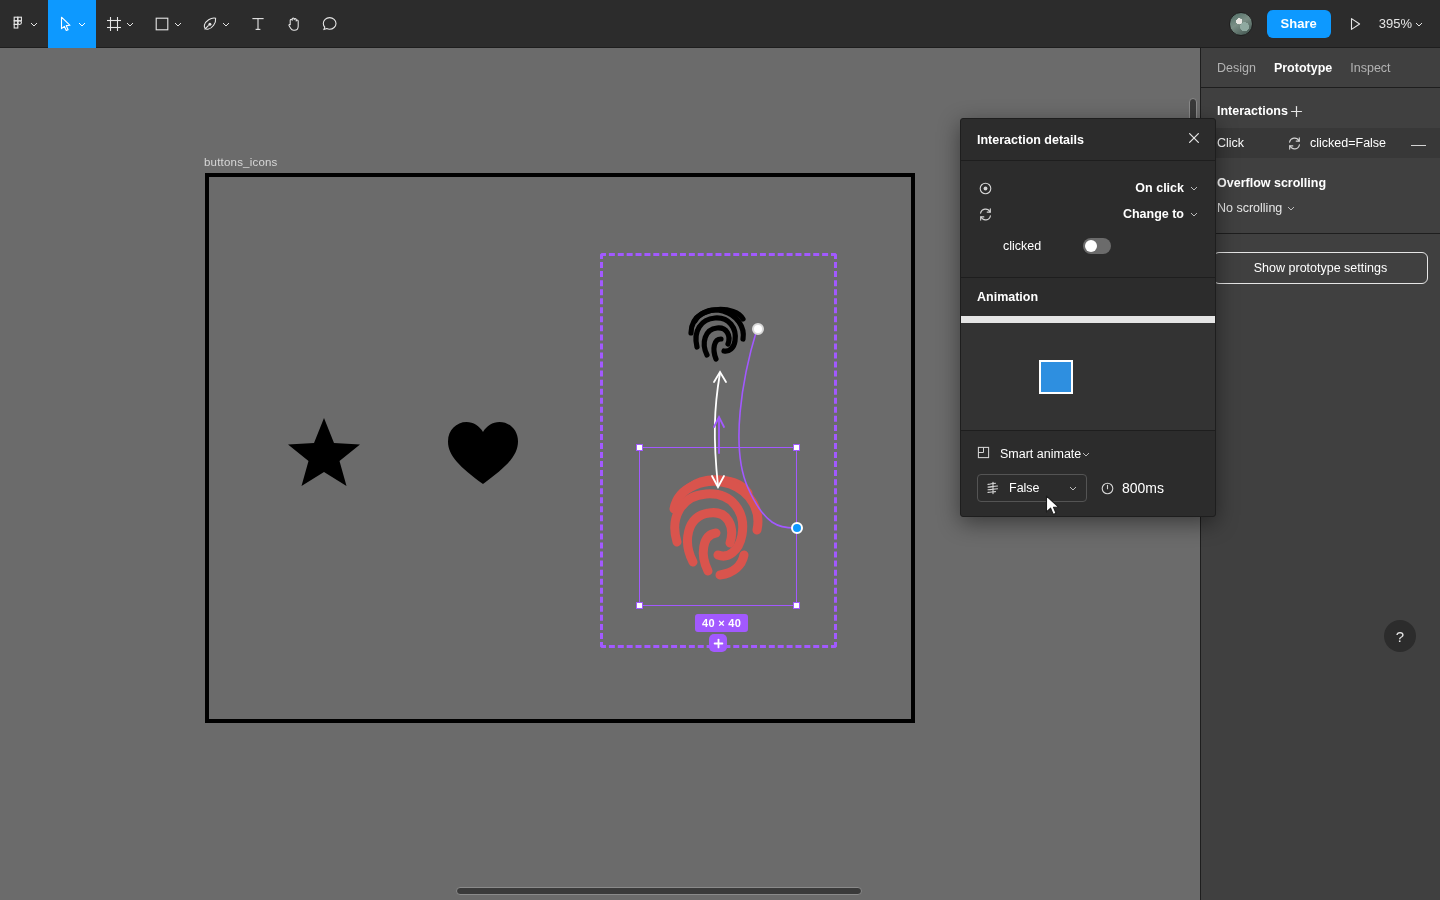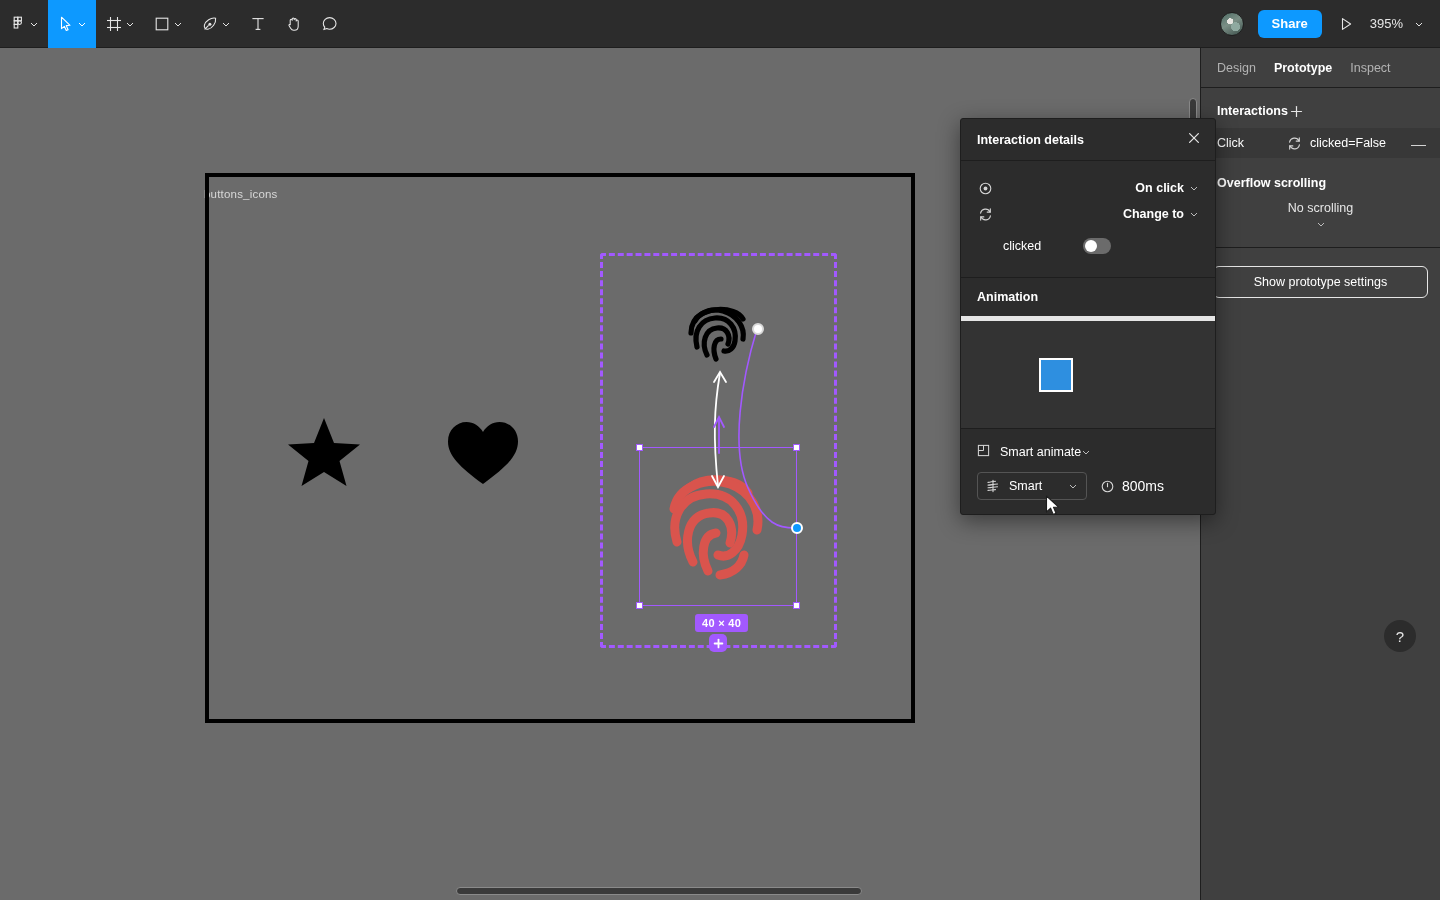--- a/index.html
+++ b/index.html
@@ -44,34 +44,34 @@
   .share-btn {
     background: #0d99ff; color: #fff;
     font-size: 13px; font-weight: 600;
     padding: 6px 14px; border-radius: 6px;
     line-height: 1; height: 28px;
     display: flex; align-items: center;
     cursor: default;
   }
   .play-btn { width: 20px; height: 20px; display:flex; align-items:center; justify-content:center; }
   .zoom-ctl {
-    display: flex; align-items: center; gap: 11px;
+    display: flex; align-items: center; gap: 2px;
     color: #e6e6e6; font-size: 13px;
   }
 
   
   .canvas {
     position: absolute; left: 0; top: 48px;
     width: 1200px; height: 852px;
     background: #6b6b6b;
     overflow: hidden;
   }
   .frame-label {
     position: absolute; left: 204px; top: 108px;
-    font-size: 11.5px; color: #d8d8d8; letter-spacing: .2px; margin-top: 32px;
+    font-size: 11.5px; color: #d8d8d8; letter-spacing: .2px;
   }
   .frame {
     position: absolute; left: 205px; top: 125px;
     width: 710px; height: 550px;
     border: 4px solid #000;
     background: transparent;
   }
   .star { position: absolute; left: 286px; top: 368px; }
   .heart { position: absolute; left: 446px; top: 372px; }
 
@@ -162,21 +162,21 @@
   }
   .inter-row .ev { font-size: 12.5px; color: #fff; width: 62px; }
   .inter-row .arrow { color: #d4d4d4; display:flex; align-items:center; }
   .inter-row .target { font-size: 12.5px; color: #fff; flex: 1; }
   .inter-row .minus { color: #d4d4d4; font-size: 15px; line-height: 1; }
 
   .ovf { padding: 18px 16px 0 16px; }
   .ovf-title { font-size: 12.5px; font-weight: 700; color: #fff; }
   .ovf-val {
     margin-top: 11px; font-size: 12.5px; color: #e6e6e6;
-    display: flex; align-items: center; gap: 4px; flex-direction: column;
+    display: flex; align-items: center; gap: 4px;
   }
   .sep { height: 1px; background: #1e1e1e; margin-top: 18px; }
   .proto-settings {
     margin: 18px 12px 0 12px; height: 32px;
     border: 1px solid #e6e6e6; border-radius: 6px;
     display: flex; align-items: center; justify-content: center;
     font-size: 12.5px; color: #fff;
   }
 
   
@@ -203,21 +203,21 @@
   .toggle {
     margin-left: auto; margin-right: 88px;
     width: 28px; height: 16px; border-radius: 9px;
     background: #6b6b6b; position: relative;
   }
   .toggle .knob {
     position: absolute; left: 2px; top: 2px;
     width: 12px; height: 12px; border-radius: 50%; background: #fff;
   }
   .anim-head {
-    border-top: 1px solid #1e1e1e; border-bottom: 5px solid #e5e5e5;
+    border-top: 1px solid #1e1e1e; border-bottom: 7px solid #e5e5e5;
     padding: 12px 16px; font-size: 12.5px; font-weight: 700; color: #fff;
   }
   .anim-preview {
     height: 108px; background: #333333;
     display: flex; align-items: center; justify-content: center;
     border-bottom: 1px solid #1e1e1e;
   }
   .preview-sq {
     width: 34px; height: 34px; background: #2e8fe0;
     border: 2px solid #fff;
@@ -560,21 +560,21 @@
         <span class="ease-box">
           <svg width="14" height="14" viewBox="0 0 14 14">
             <g stroke="#d4d4d4" stroke-width="1.1" stroke-linecap="round" fill="none">
               <path d="M2 3.4 C5 3.4 6 2.2 9.5 2.2"></path>
               <path d="M2 6.1 C5.5 6.1 7 5 11.5 5"></path>
               <path d="M2 8.8 C6 8.8 7.5 7.8 11.5 7.8"></path>
               <path d="M2 11.4 C5 11.4 6.5 10.6 9.5 10.6"></path>
               <line x1="7" y1="1.4" x2="7" y2="12.6"></line>
             </g>
           </svg>
-          <span class="ease-lbl">Smart</span>
+          <span class="ease-lbl">False</span>
           <svg class="caret ease-caret" viewBox="0 0 10 10">
             <path d="M2 4 L5 7 L8 4" fill="none" stroke="#bdbdbd" stroke-width="1"></path>
           </svg>
         </span>
 
         <span class="dur-box">
           <svg width="13" height="13" viewBox="0 0 13 13">
             <circle cx="6.5" cy="6.5" r="5.3" fill="none" stroke="#d4d4d4" stroke-width="1.1"></circle>
             <line x1="6.5" y1="3.4" x2="6.5" y2="6.7" stroke="#d4d4d4" stroke-width="1.1" stroke-linecap="round"></line>
           </svg>

